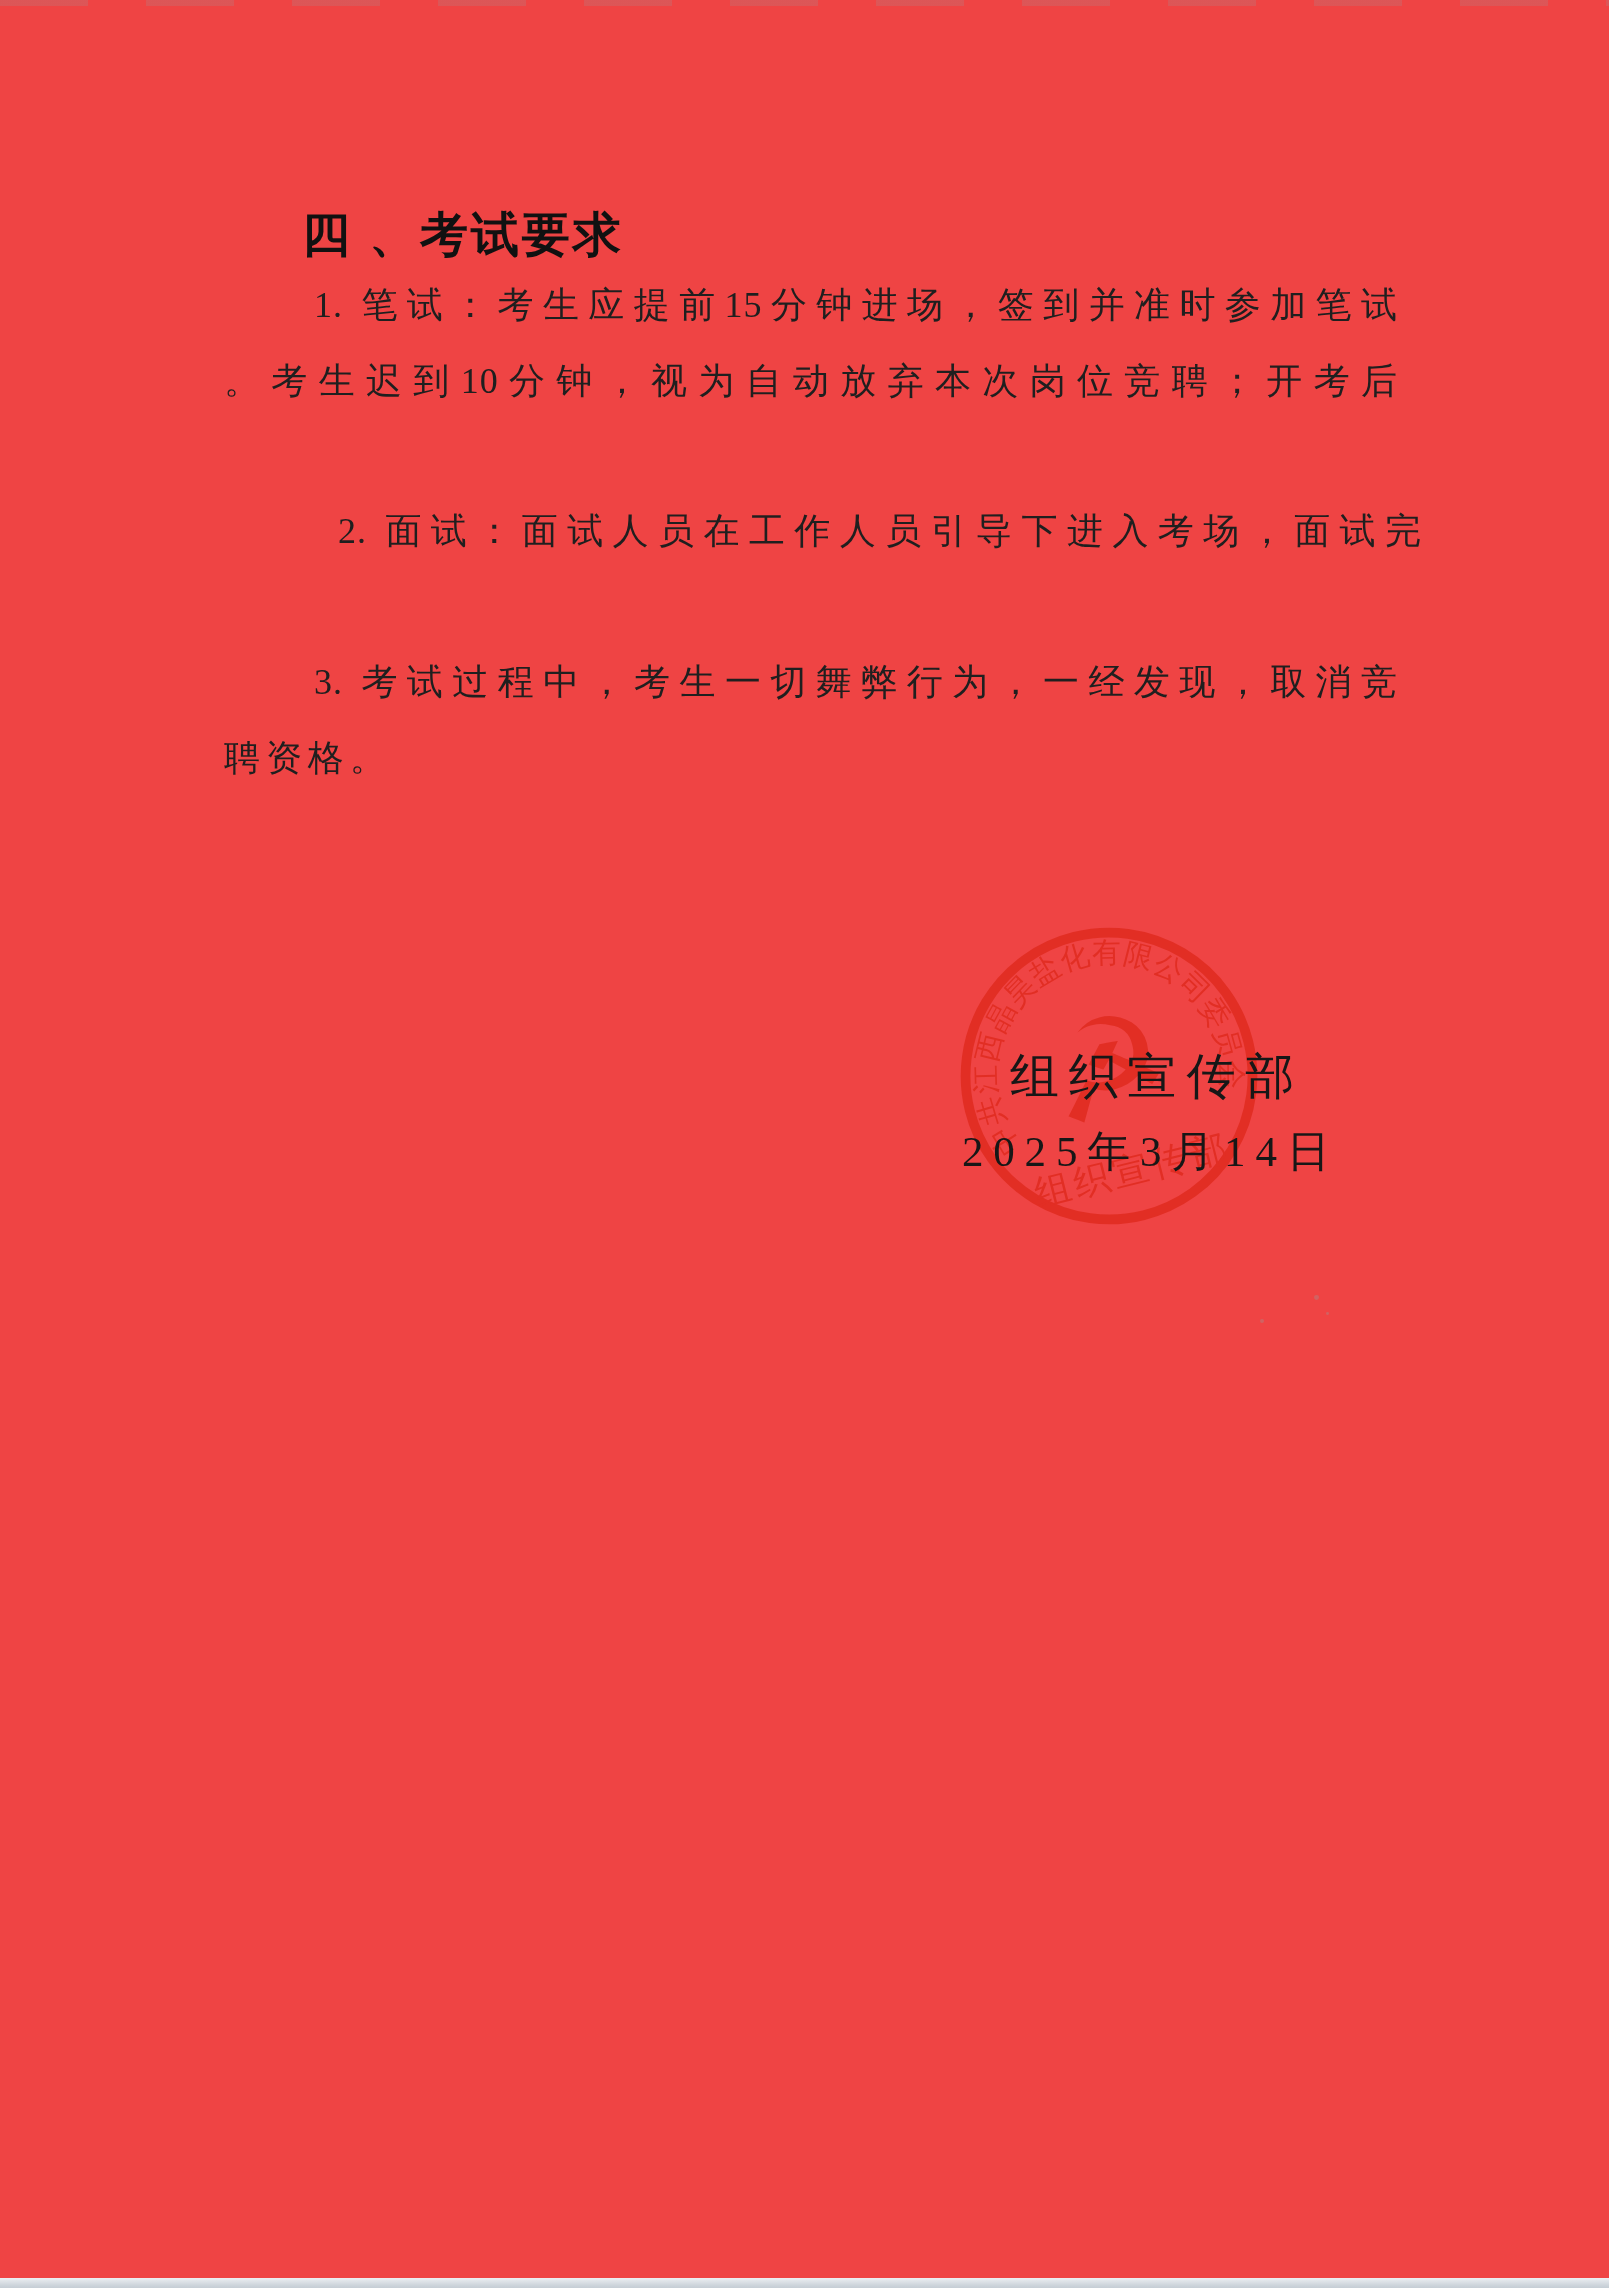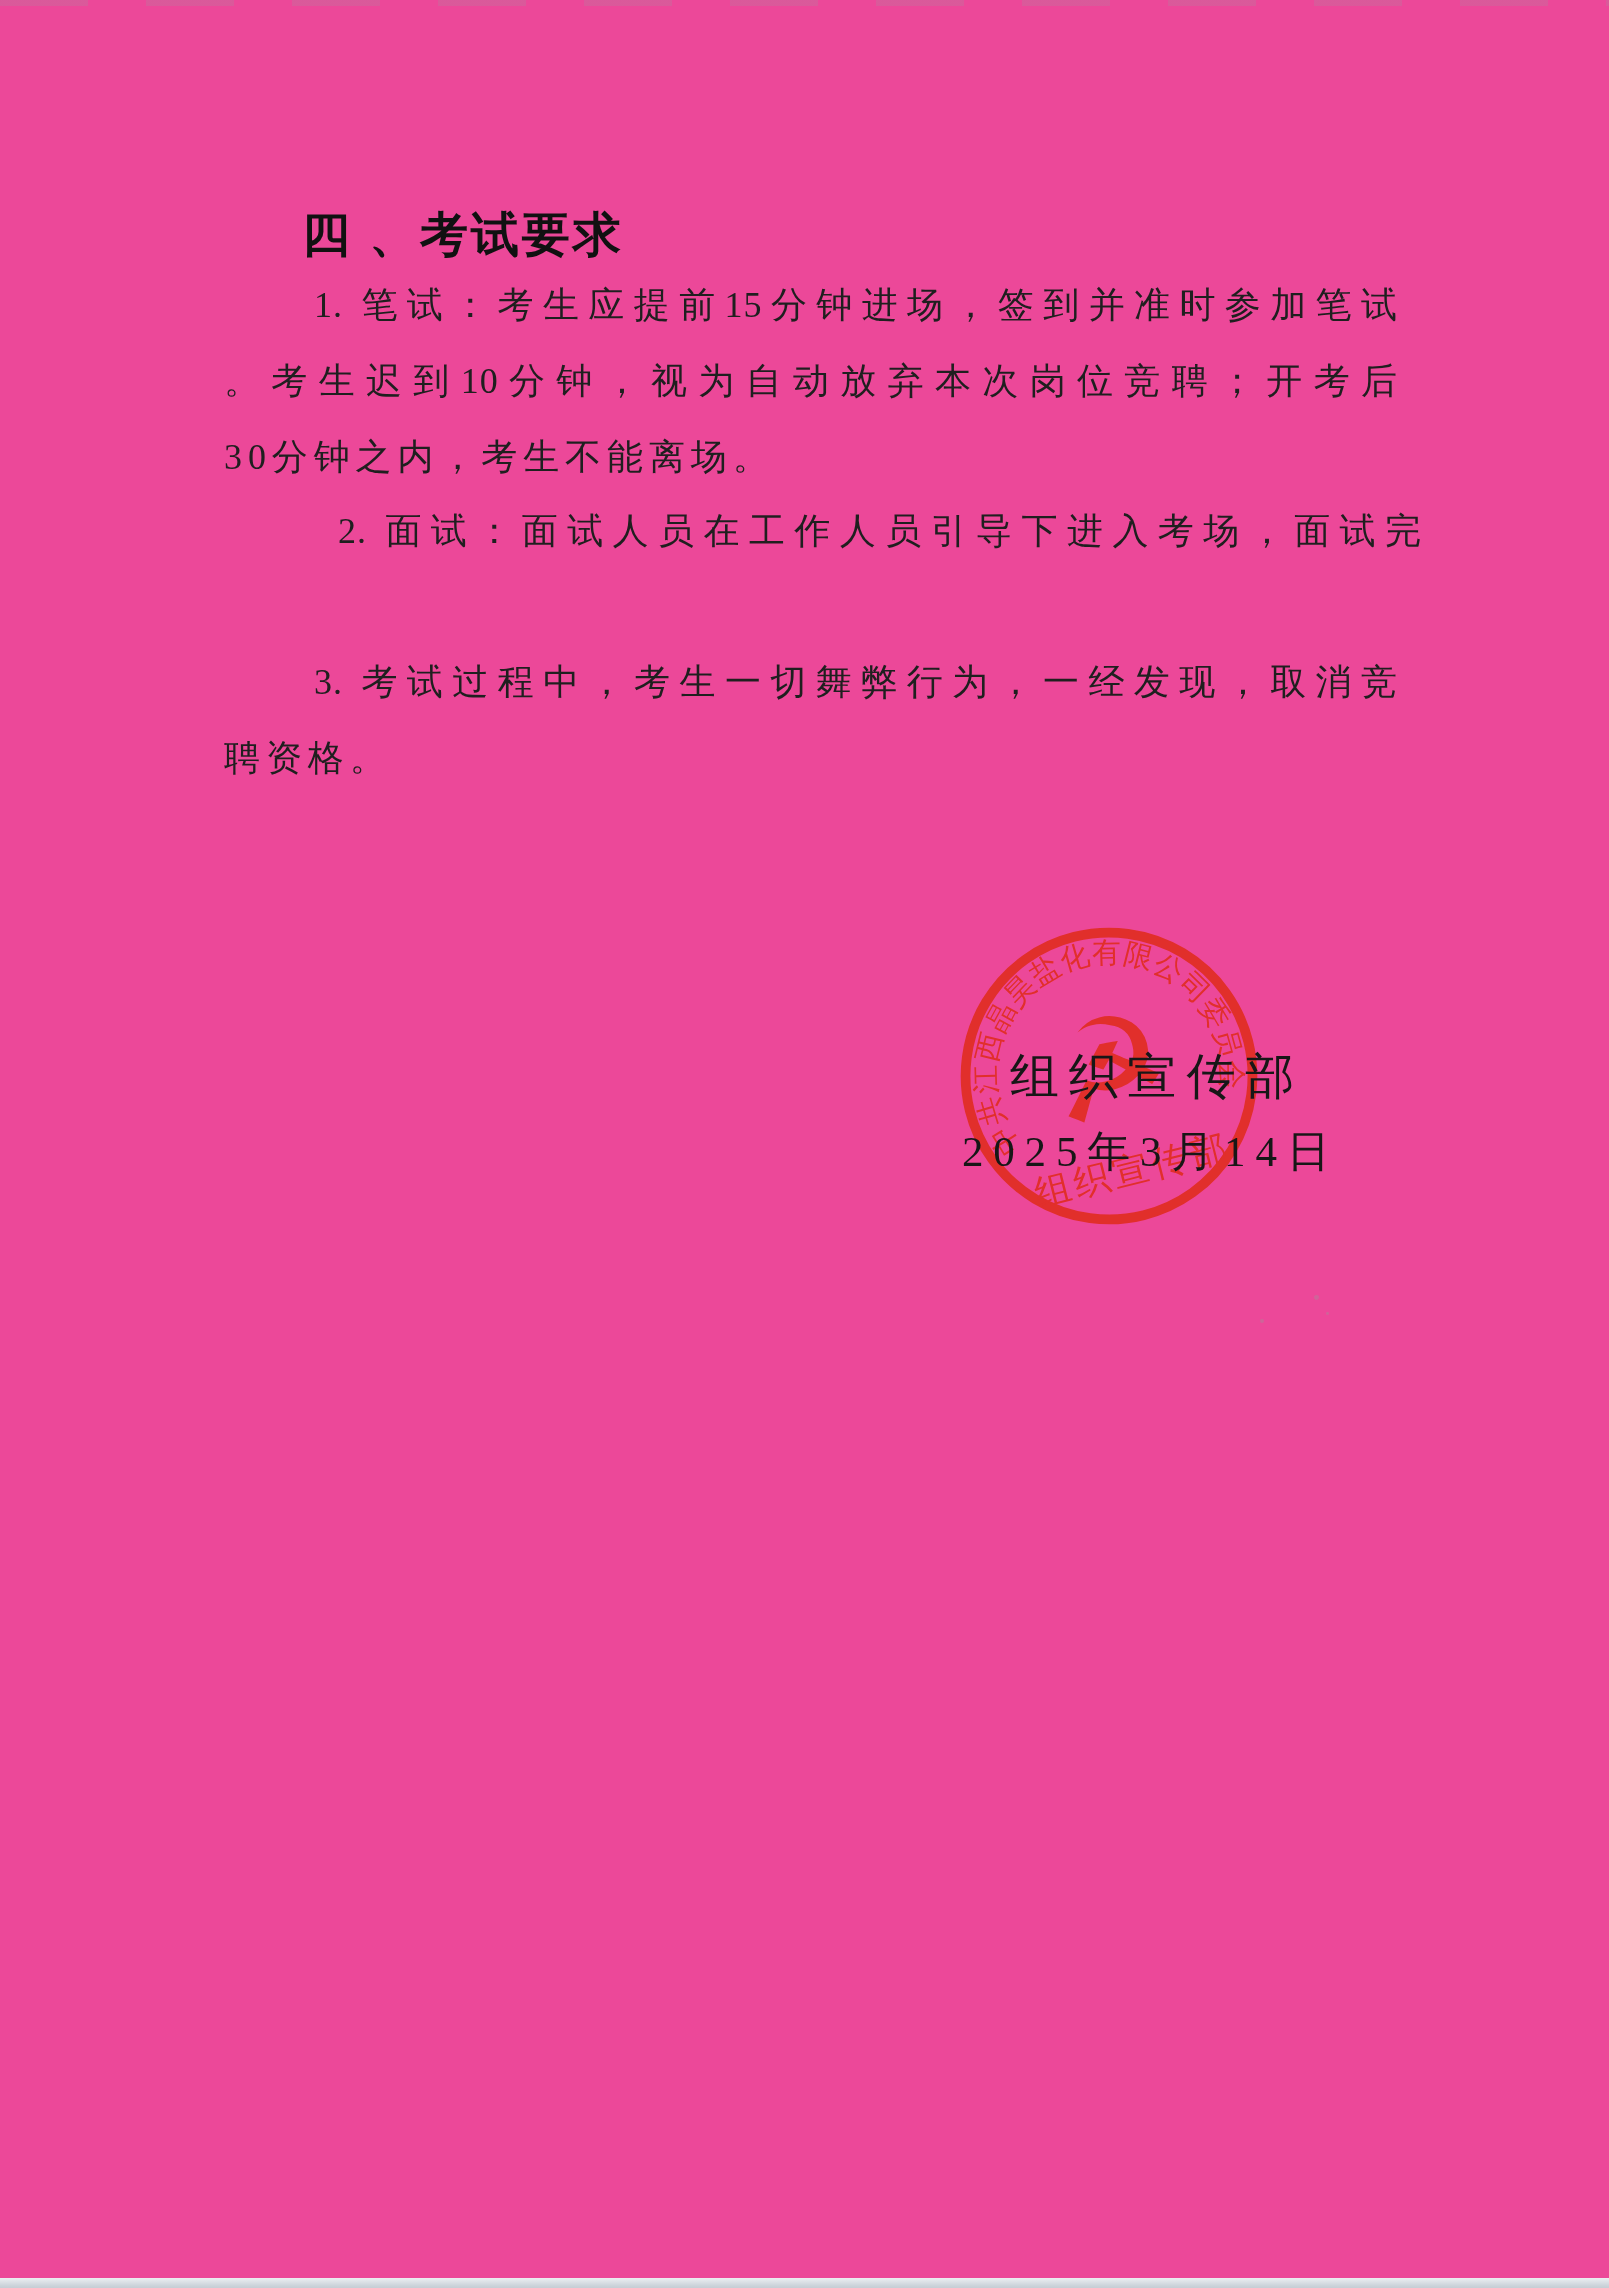--- a/index.html
+++ b/index.html
@@ -1,20 +1,20 @@
 <!DOCTYPE html>
 <html><head>
 <meta charset="utf-8">
 <style>
   html, body { margin: 0; padding: 0; background: #ffffff; }
   .page {
     position: relative;
     width: 1609px;
     height: 2289px;
-    background: #ec4899;
+    background: #ef4444;
     overflow: hidden;
     font-family: "Liberation Serif", "DejaVu Serif", serif;
     color: #1f1f1f;
   }
   
   .scan-top {
     position: absolute; top: 0; left: 0; width: 100%; height: 5.9px;
     background: repeating-linear-gradient(90deg,
       rgba(150,155,160,0.35) 0 88px, rgba(255,255,255,0) 88px 146px);
     opacity: 0.6;
@@ -71,21 +71,20 @@
 <body>
 
 <div class="page">
 
   <div class="scan-top"></div>
 
   <div class="heading" style="left:302px; top:211px;">四 、考试要求</div>
 
   <div class="bline just" style="left:314px; top:285px; width:1084px;">1. 笔试：考生应提前15分钟进场，签到并准时参加笔试</div>
   <div class="bline just" style="left:224px; top:361px; width:1174px;">。考生迟到10分钟，视为自动放弃本次岗位竞聘；开考后</div>
-  <div class="bline loose" style="left:224px; top:437px;">30分钟之内，考生不能离场。</div>
 
   <div class="bline just" style="left:314px; top:511px; width:1084px;margin-left:24px;">2. 面试：面试人员在工作人员引导下进入考场，面试完</div>
 
   <div class="bline just" style="left:314px; top:662px; width:1084px;">3. 考试过程中，考生一切舞弊行为，一经发现，取消竞</div>
   <div class="bline loose" style="left:224px; top:738px;">聘资格。</div>
 
 
   <svg class="stamp-svg" width="322" height="322" viewBox="-165 -165 330 330">
     <g transform="rotate(-14)" fill="#e12d22">
       <circle cx="0" cy="0" r="147" fill="none" stroke="#e12d22" stroke-width="10"></circle>

